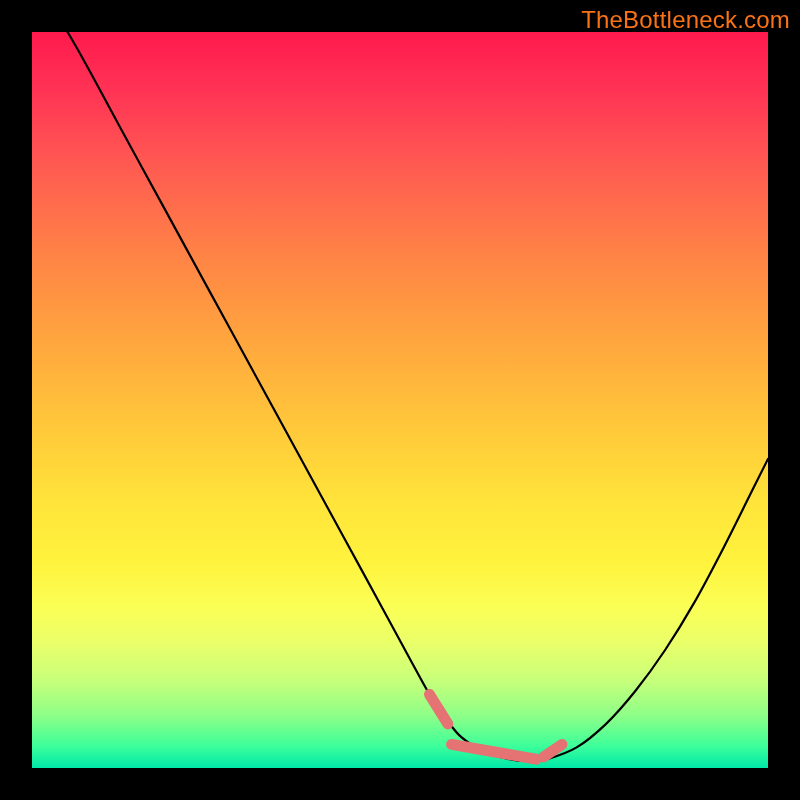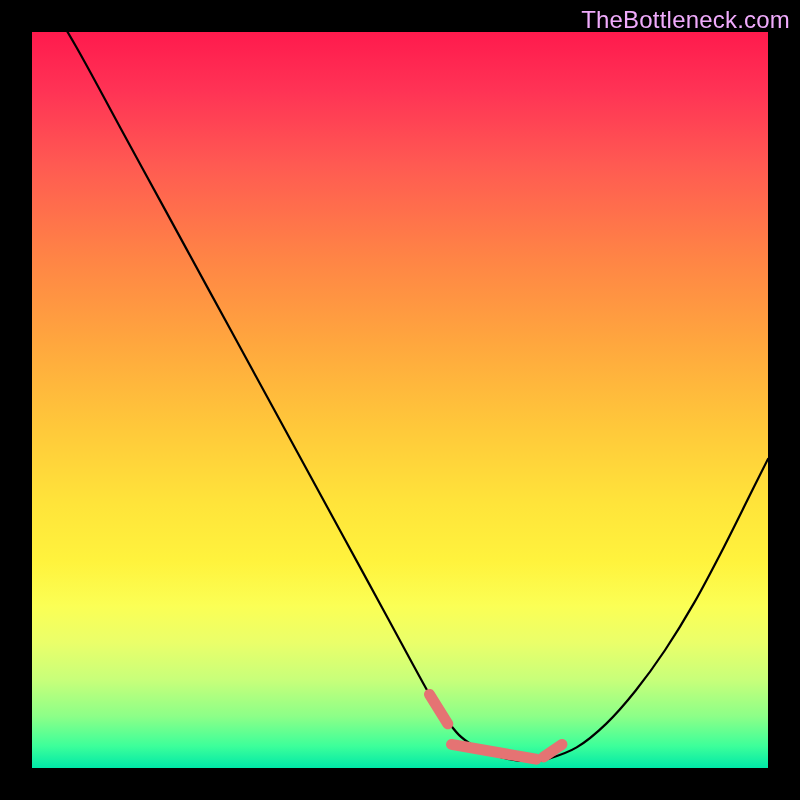--- a/index.html
+++ b/index.html
@@ -8,21 +8,21 @@
     height: 800px;
     background: #000;
     position: relative;
     overflow: hidden;
     font-family: Arial, Helvetica, sans-serif;
   }
   .watermark {
     position: absolute;
     top: 6px;
     right: 10px;
-    color: #f0abfc;
+    color: #f97316;
     font-size: 24px;
     font-weight: 400;
     z-index: 10;
     letter-spacing: 0.2px;
   }
   .plot-area {
     position: absolute;
     left: 32px;
     top: 32px;
     width: 736px;

